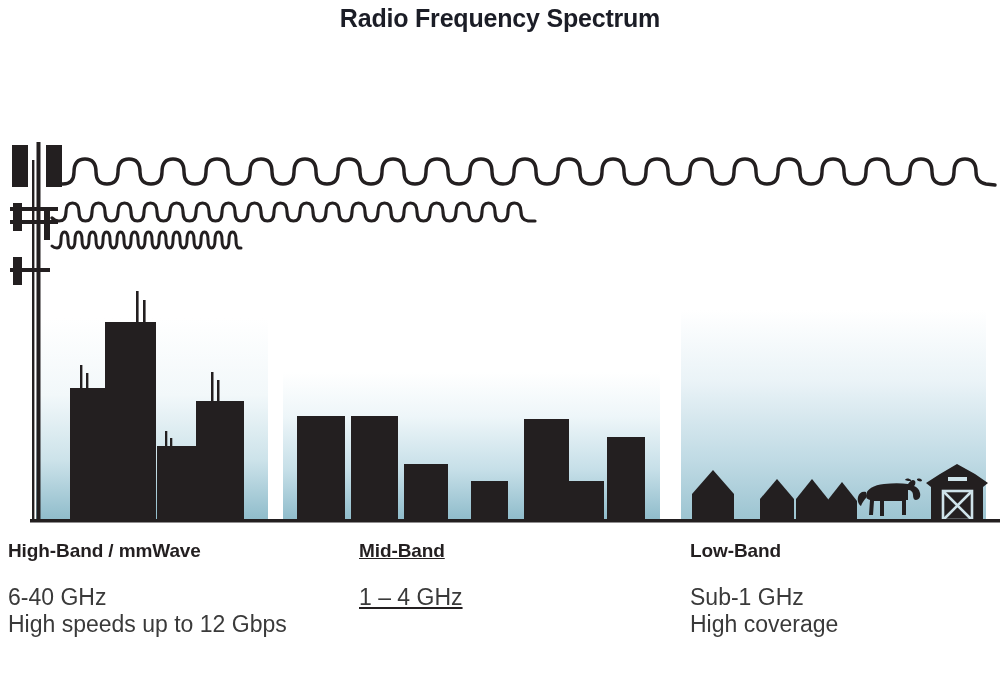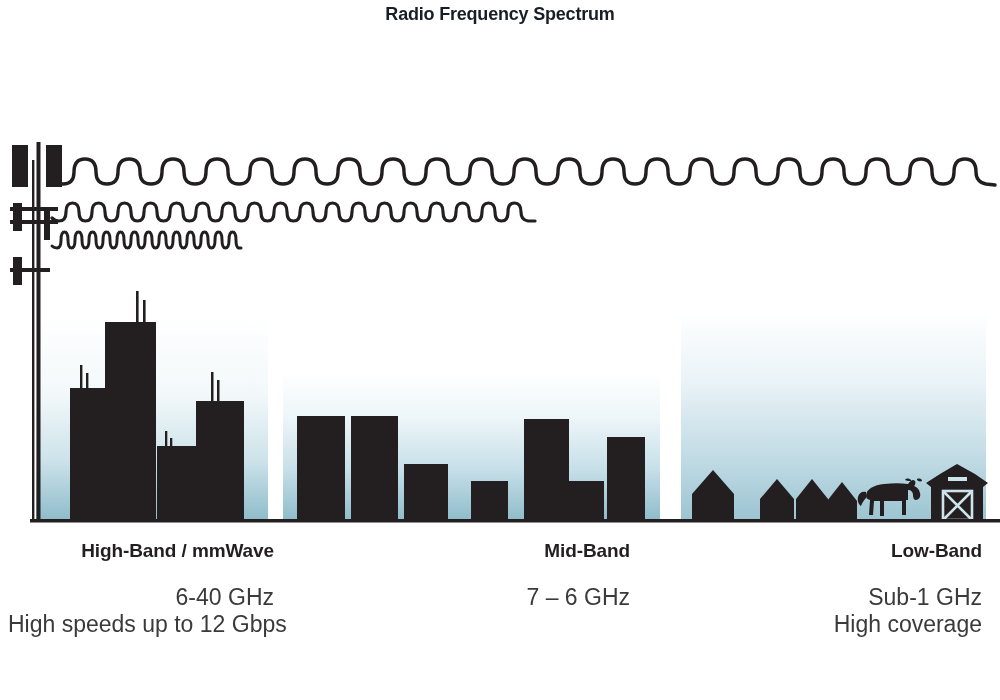--- a/index.html
+++ b/index.html
@@ -15,21 +15,21 @@
     font-family: "Liberation Sans", "DejaVu Sans", sans-serif;
     color: #231f20;
   }
 
   #page-title {
     position: absolute;
     top: 4px;
     left: 0;
     width: 1000px;
     text-align: center;
-    font-size: 18px;
+    font-size: 25px;
     font-weight: bold;
     letter-spacing: -0.2px;
     color: #1b1d26;
   }
 
   #scene {
     position: absolute;
     left: 0;
     top: 0;
     width: 1000px;
@@ -39,24 +39,24 @@
   .band-labels {
     position: absolute;
     left: 0;
     top: 540px;
     width: 1000px;
     height: 160px;
   }
   .band-col {
     position: absolute;
     top: 0;
-    text-align: right;
+    text-align: left;
   }
   .band-col.c0 { left: 8px;   width: 266px; }
-  .band-col.c1 { left: 348px; width: 282px; }
+  .band-col.c1 { left: 359px; width: 282px; text-decoration: underline; }
   .band-col.c2 { left: 690px; width: 292px; }
 
   .band-title {
     font-size: 19px;
     font-weight: bold;
     letter-spacing: -0.1px;
     color: #231f20;
     margin: 0 0 22px 0;
     white-space: nowrap;
   }
@@ -245,21 +245,21 @@
 <div class="band-labels">
 
   <div class="band-col c0">
     <div class="band-title">High-Band / mmWave</div>
     <div class="band-line">6-40 GHz</div>
     <div class="band-line">High speeds up to 12 Gbps</div>
   </div>
 
   <div class="band-col c1">
     <div class="band-title">Mid-Band</div>
-    <div class="band-line">7 – 6 GHz</div>
+    <div class="band-line">1 – 4 GHz</div>
   </div>
 
   <div class="band-col c2">
     <div class="band-title">Low-Band</div>
     <div class="band-line">Sub-1 GHz</div>
     <div class="band-line">High coverage</div>
   </div>
 
 </div>
 

